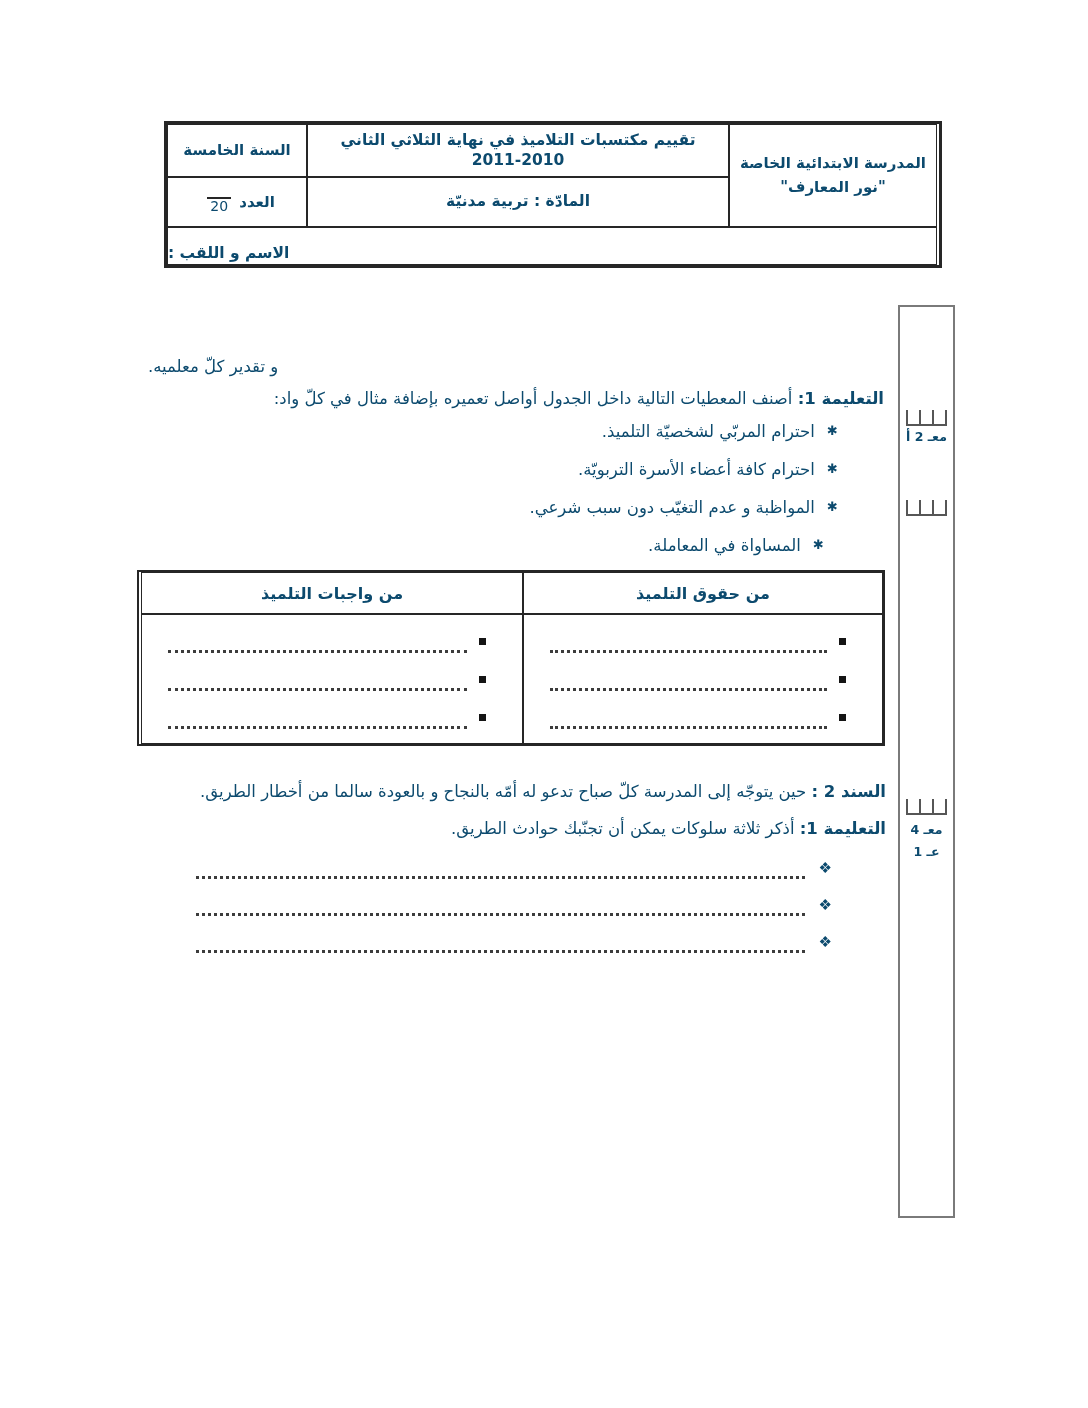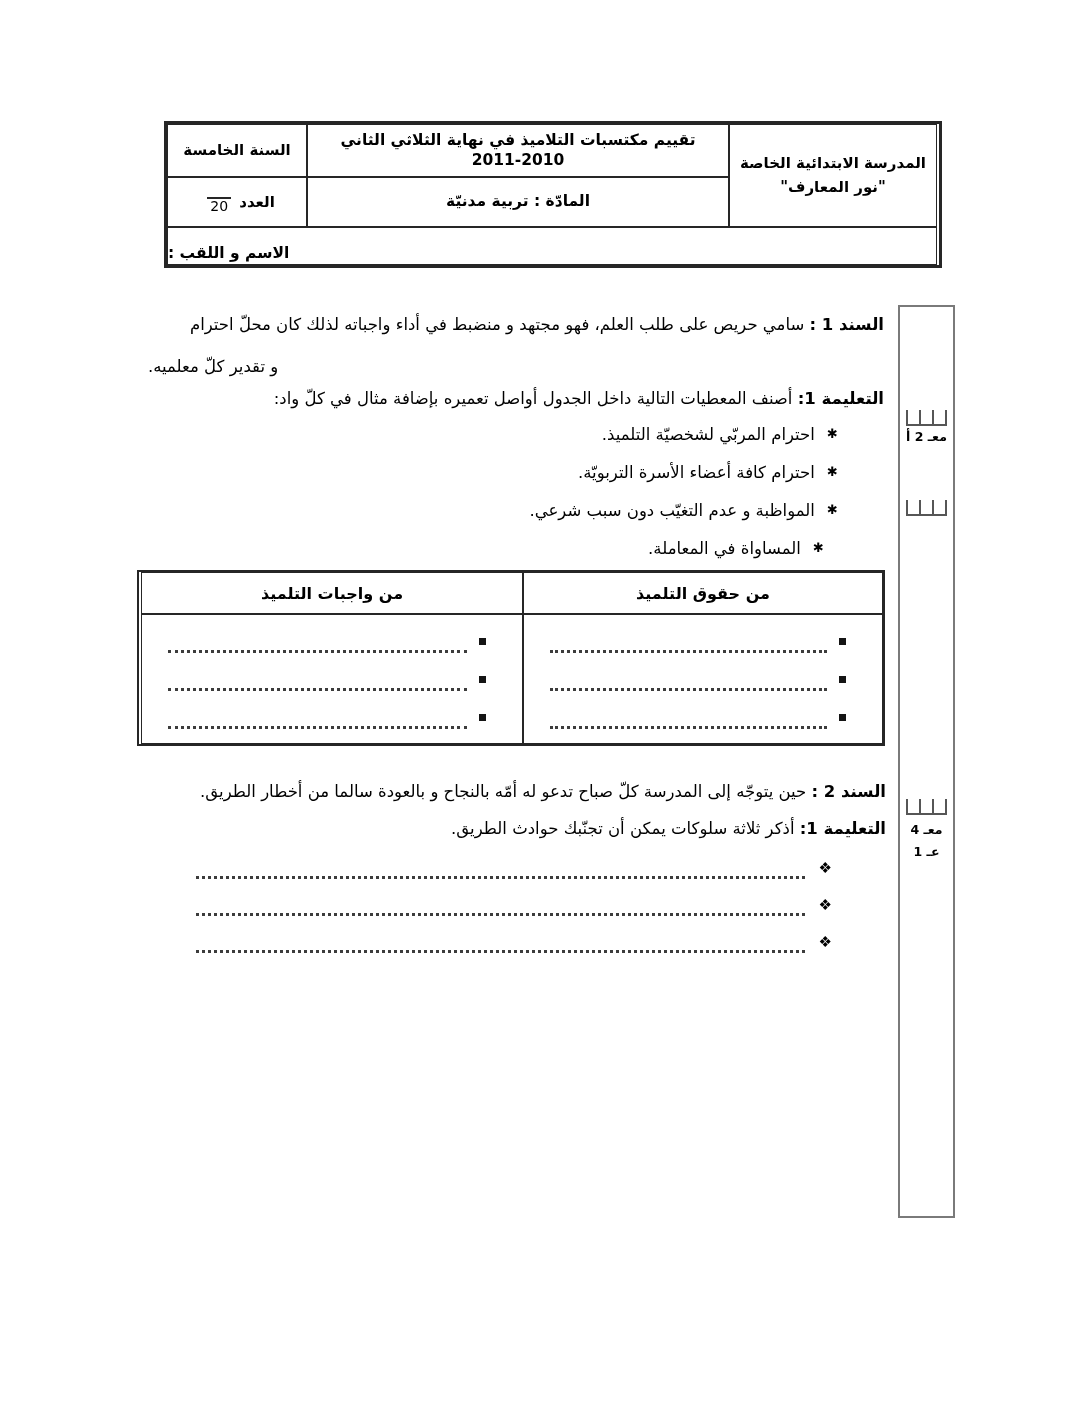--- a/index.html
+++ b/index.html
@@ -1,19 +1,19 @@
 <!DOCTYPE html>
 <html lang="ar"><head>
 <meta charset="utf-8">
 <style>
   * { box-sizing: border-box; margin: 0; padding: 0; }
   body { background: #ffffff; font-family: "DejaVu Sans", sans-serif; }
   .page {
     position: relative; width: 1088px; height: 1408px;
-    background: #ffffff; color: #000000; overflow: hidden;
+    background: #ffffff; color: #0c4a6e; overflow: hidden;
   }
 
   
   .hdr {
     position: absolute; left: 164px; top: 121px; width: 778px;
     border: 3px solid #262626;
     display: grid;
     grid-template-columns: 140px 422px 208px;
     grid-template-rows: 53px 50px 38px;
     background: #fff;
@@ -35,21 +35,21 @@
   .frac { display: inline-flex; flex-direction: column; align-items: center; font-weight: normal; margin-left: 8px; }
   .frac-blank { width: 24px; height: 9px; border-bottom: 2px solid #262626; }
   .frac-den { font-size: 14px; line-height: 15px; }
 
   
   .rtl-line { position: absolute; direction: rtl; white-space: nowrap; font-size: 16.5px; }
   .lbl { font-weight: bold; }
 
   .blist { position: absolute; top: 421px; right: 250px; direction: rtl;
            text-align: right; font-size: 16.5px; }
-  .bitem { height: 38px; line-height: 28px; white-space: nowrap; }
+  .bitem { height: 38px; line-height: 22px; white-space: nowrap; }
   .star { font-size: 13px; margin-left: 7px; position: relative; top: -2px; }
 
   
   .tbl {
     position: absolute; left: 137px; top: 570px; width: 748px; height: 176px;
     border: 2px solid #262626; direction: rtl;
     display: grid; grid-template-columns: 360px 382px; grid-template-rows: 42px 1fr;
   }
   .tcell { border: 1px solid #262626; }
   .thead { display: flex; align-items: center; justify-content: center;
@@ -99,24 +99,20 @@
       </span>
     </div>
     <div class="hcell cell-subject">
       <span>المادّة : تربية مدنيّة</span>
     </div>
     <div class="hcell cell-name">
       <span>الاسم و اللقب :</span>
     </div>
   </div>
 
-  <div class="rtl-line" style="top:315px; right:204px;">
-    <span class="lbl">السند 1 :</span>
-    <span>سامي حريص على طلب العلم، فهو مجتهد و منضبط في أداء واجباته لذلك كان  محلّ احترام</span>
-  </div>
   <div class="rtl-line" style="top:357px; left:148px;">
     <span>و تقدير كلّ معلميه.</span>
   </div>
   <div class="rtl-line" style="top:389px; right:204px;">
     <span class="lbl">التعليمة 1:</span>
     <span>أصنف المعطيات التالية داخل الجدول  أواصل تعميره بإضافة مثال في كلّ واد:</span>
   </div>
 
   <div class="blist">
     <div class="bitem">

